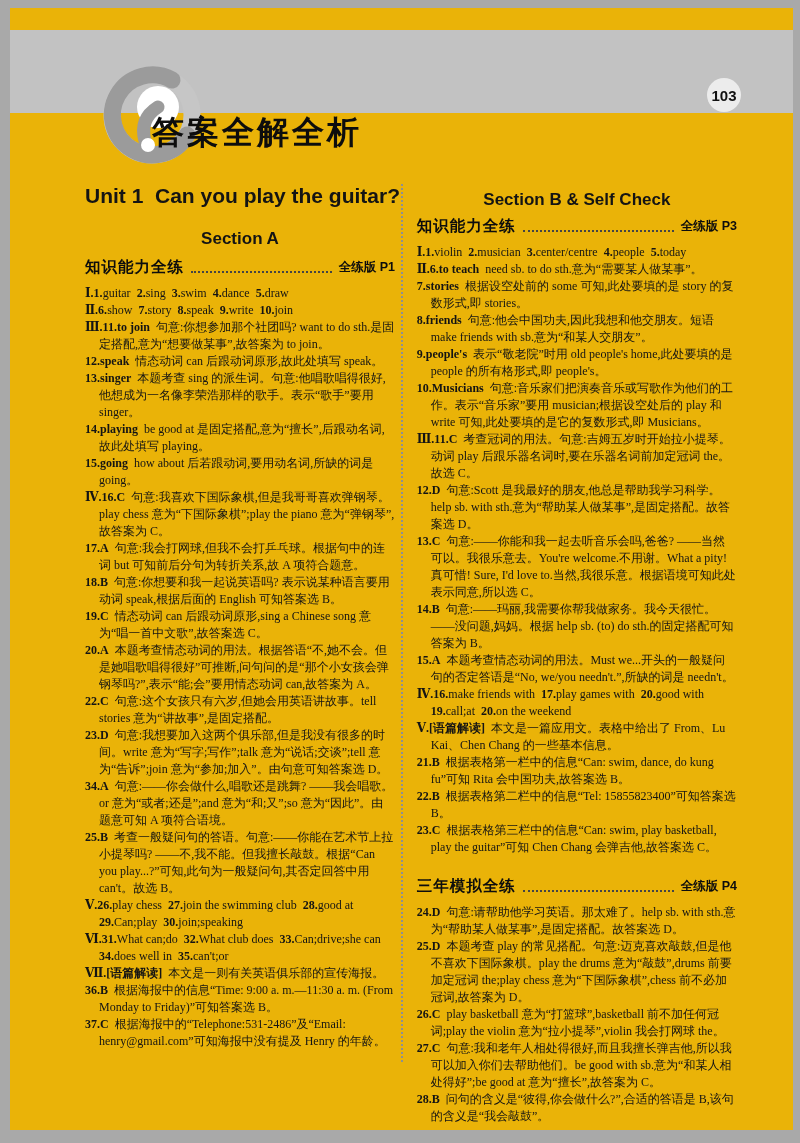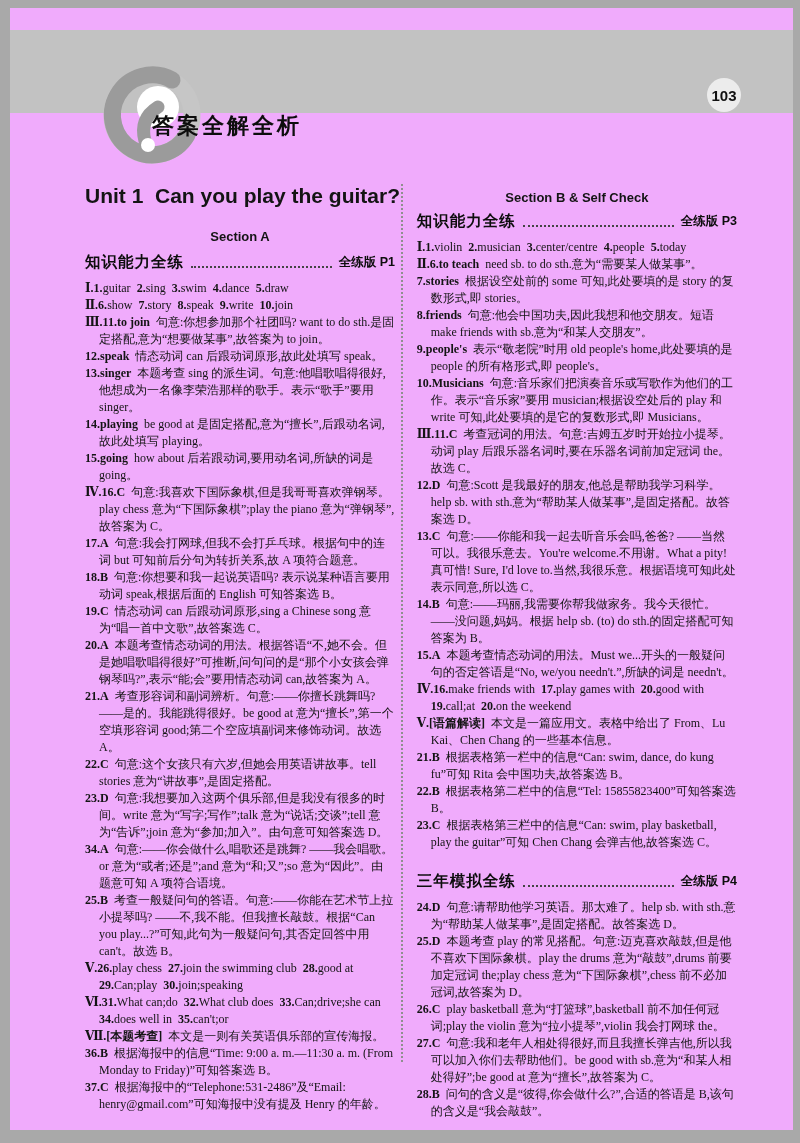--- a/index.html
+++ b/index.html
@@ -1,37 +1,37 @@
 <!DOCTYPE html>
 <html><head>
 <meta charset="utf-8">
 <style>
   html,body{margin:0;padding:0;}
   body{width:800px;height:1143px;font-family:"Liberation Serif","DejaVu Serif",serif;}
   .frame{position:relative;width:800px;height:1143px;background:#a9a9a9;overflow:hidden;}
-  .page{position:absolute;left:10px;top:8px;right:7px;bottom:13px;background:#f0abfc;overflow:hidden;}
+  .page{position:absolute;left:10px;top:8px;right:7px;bottom:13px;background:#eab308;overflow:hidden;}
 
   .band{position:absolute;left:0;top:22px;height:83px;right:0;background:#c2c2c2;}
   .badge{position:absolute;top:70px;left:697px;width:34px;height:34px;border-radius:50%;
          background:#ececec;display:flex;align-items:center;justify-content:center;
          font-family:"Liberation Sans",sans-serif;font-size:15px;font-weight:bold;color:#111;}
   .logo{position:absolute;left:85px;top:45px;width:115px;height:132px;}
   .book-title{position:absolute;left:142px;top:103px;margin:0;
               font-family:"Liberation Sans","DejaVu Sans",sans-serif;
-              font-size:22px;font-weight:bold;color:#0d0d0d;letter-spacing:3px;white-space:pre;}
+              font-size:32px;font-weight:bold;color:#0d0d0d;letter-spacing:3px;white-space:pre;}
 
   .columns{position:absolute;left:75px;top:170px;width:652px;bottom:0;display:flex;}
   .col{color:#141414;}
   .col.left{width:310px;}
   .col.right{width:328px;}
   .divider{width:12px;margin-left:6px;margin-right:2px;border-left:2px dotted #8f8f8f;height:878px;margin-top:6px;}
 
   .unit-title{font-family:"Liberation Sans","DejaVu Sans",sans-serif;font-size:21px;font-weight:bold;
               margin:6px 0 10px 0;white-space:pre;}
-  .sec-title{font-family:"Liberation Sans","DejaVu Sans",sans-serif;font-size:13px;font-weight:bold;
+  .sec-title{font-family:"Liberation Sans","DejaVu Sans",sans-serif;font-size:17px;font-weight:bold;
              text-align:center;margin:21px 0 8px 0;}
   .col.right .sec-title{margin-top:12px;margin-bottom:4px;}
 
   .exh{display:flex;align-items:center;margin:6px 0 7px 0;}
   .exh-title{font-family:"Liberation Sans","DejaVu Sans",sans-serif;font-size:15.5px;font-weight:bold;
              color:#0d0d0d;letter-spacing:1px;white-space:nowrap;}
   .exh-dots{flex:1;border-bottom:2px dotted #444;margin:0 7px;height:9px;}
   .exh-ref{font-family:"Liberation Sans","DejaVu Sans",sans-serif;font-size:12.5px;font-weight:bold;
            color:#0d0d0d;white-space:nowrap;}
   .exh.later{margin-top:20px;}
@@ -79,28 +79,27 @@
             <div class="item"><span></span><b>Ⅲ.11.to join</b><span>  句意:你想参加那个社团吗? want to do sth.是固定搭配,意为“想要做某事”,故答案为 to join。</span></div>
             <div class="item"><span></span><b>12.speak</b><span>  情态动词 can 后跟动词原形,故此处填写 speak。</span></div>
             <div class="item"><span></span><b>13.singer</b><span>  本题考查 sing 的派生词。句意:他唱歌唱得很好,他想成为一名像李荣浩那样的歌手。表示“歌手”要用 singer。</span></div>
             <div class="item"><span></span><b>14.playing</b><span>  be good at 是固定搭配,意为“擅长”,后跟动名词,故此处填写 playing。</span></div>
             <div class="item"><span></span><b>15.going</b><span>  how about 后若跟动词,要用动名词,所缺的词是 going。</span></div>
             <div class="item"><span></span><b>Ⅳ.16.C</b><span>  句意:我喜欢下国际象棋,但是我哥哥喜欢弹钢琴。play chess 意为“下国际象棋”;play the piano 意为“弹钢琴”,故答案为 C。</span></div>
             <div class="item"><span></span><b>17.A</b><span>  句意:我会打网球,但我不会打乒乓球。根据句中的连词 but 可知前后分句为转折关系,故 A 项符合题意。</span></div>
             <div class="item"><span></span><b>18.B</b><span>  句意:你想要和我一起说英语吗? 表示说某种语言要用动词 speak,根据后面的 English 可知答案选 B。</span></div>
             <div class="item"><span></span><b>19.C</b><span>  情态动词 can 后跟动词原形,sing a Chinese song 意为“唱一首中文歌”,故答案选 C。</span></div>
             <div class="item"><span></span><b>20.A</b><span>  本题考查情态动词的用法。根据答语“不,她不会。但是她唱歌唱得很好”可推断,问句问的是“那个小女孩会弹钢琴吗?”,表示“能;会”要用情态动词 can,故答案为 A。</span></div>
-            <div class="item"><span></span><b>21.A</b><span>  考查形容词和副词辨析。句意:——你擅长跳舞吗? ——是的。我能跳得很好。be good at 意为“擅长”,第一个空填形容词 good;第二个空应填副词来修饰动词。故选 A。</span></div>
             <div class="item"><span></span><b>22.C</b><span>  句意:这个女孩只有六岁,但她会用英语讲故事。tell stories 意为“讲故事”,是固定搭配。</span></div>
             <div class="item"><span></span><b>23.D</b><span>  句意:我想要加入这两个俱乐部,但是我没有很多的时间。write 意为“写字;写作”;talk 意为“说话;交谈”;tell 意为“告诉”;join 意为“参加;加入”。由句意可知答案选 D。</span></div>
             <div class="item"><span></span><b>34.A</b><span>  句意:——你会做什么,唱歌还是跳舞? ——我会唱歌。or 意为“或者;还是”;and 意为“和;又”;so 意为“因此”。由题意可知 A 项符合语境。</span></div>
             <div class="item"><span></span><b>25.B</b><span>  考查一般疑问句的答语。句意:——你能在艺术节上拉小提琴吗? ——不,我不能。但我擅长敲鼓。根据“Can you play...?”可知,此句为一般疑问句,其否定回答中用 can't。故选 B。</span></div>
             <div class="item"><span></span><b>Ⅴ.26.</b><span>play chess  </span><b>27.</b><span>join the swimming club  </span><b>28.</b><span>good at  </span><b>29.</b><span>Can;play  </span><b>30.</b><span>join;speaking</span></div>
             <div class="item"><span></span><b>Ⅵ.31.</b><span>What can;do  </span><b>32.</b><span>What club does  </span><b>33.</b><span>Can;drive;she can  </span><b>34.</b><span>does well in  </span><b>35.</b><span>can't;or</span></div>
-            <div class="item"><span></span><b>Ⅶ.[本题考查]</b><span>  本文是一则有关英语俱乐部的宣传海报。</span></div>
+            <div class="item"><span></span><b>Ⅶ.[语篇解读]</b><span>  本文是一则有关英语俱乐部的宣传海报。</span></div>
             <div class="item"><span></span><b>36.B</b><span>  根据海报中的信息“Time: 9:00 a. m.—11:30 a. m. (From Monday to Friday)”可知答案选 B。</span></div>
             <div class="item"><span></span><b>37.C</b><span>  根据海报中的“Telephone:531-2486”及“Email: henry@gmail.com”可知海报中没有提及 Henry 的年龄。</span></div>
           </div>
       </div>
 
       <div class="divider"></div>
 
       <div class="col right">
         <div class="sec-title">Section B &amp; Self Check</div>
         <div id="right-sections">

